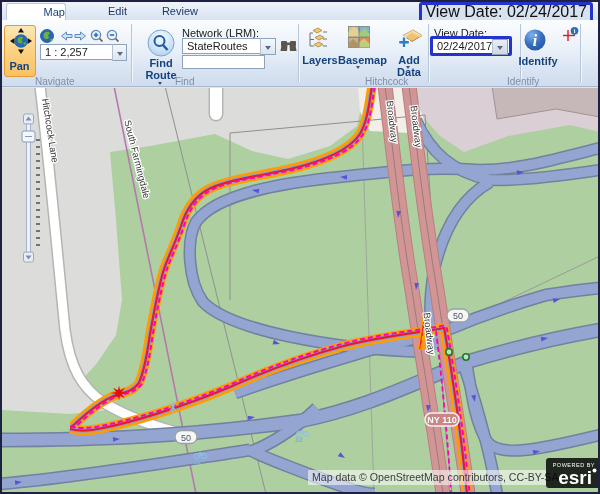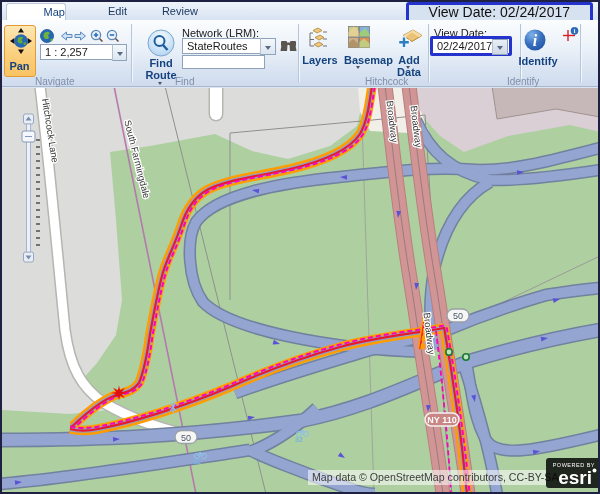--- a/index.html
+++ b/index.html
@@ -4,21 +4,21 @@
 <style>
   html,body{margin:0;padding:0;}
   body{width:600px;height:494px;overflow:hidden;font-family:"Liberation Sans",sans-serif;}
   #win{position:relative;width:596px;height:490px;border:2px solid #1e2142;background:#dce6f3;}
   
   #tabs{position:absolute;left:0;top:0;width:596px;height:18px;background:linear-gradient(#eef3fa,#d8e3f2);}
   .tab{position:absolute;top:1px;height:17px;font-size:11px;color:#1f3a60;text-align:right;line-height:17px;}
   #tab-map{left:4px;width:58px;background:#fff;border:1px solid #bcc8d9;border-bottom:none;border-radius:3px 3px 0 0;color:#14427e;}
   #tab-edit{left:70px;width:55px;}
   #tab-review{left:138px;width:58px;}
-  #vdcallout{position:absolute;right:5px;top:0px;height:13px;padding:1px 20px;border:3px solid #2433cb;border-radius:3px;font-size:14px;color:#101010;background:#d7e2f1;line-height:12px;}
+  #vdcallout{position:absolute;right:5px;top:0px;height:13px;padding:1px 3px;border:3px solid #2433cb;border-radius:3px;font-size:16px;color:#101010;background:#d7e2f1;line-height:12px;}
   
   #ribbon{position:absolute;left:0;top:18px;width:596px;height:66px;background:linear-gradient(#fbfdfe,#e9f0f8 45%,#d7e2f1 80%,#cfdcee);border-bottom:1px solid #a8b8cc;}
   .sep{position:absolute;top:4px;height:58px;width:1px;background:#b7c5d8;border-right:1px solid #f4f8fc;}
   .glabel{position:absolute;top:56px;font-size:10px;color:#7e8fab;color:#7e8fab;width:80px;}
   .btnlabel{position:absolute;font-size:11px;color:#14427e;text-align:center;font-weight:bold;}
   .caret{position:absolute;width:0;height:0;border-left:3px solid transparent;border-right:3px solid transparent;border-top:4px solid #46526b;}
   #panbtn{position:absolute;left:2px;top:5px;width:30px;height:50px;border:1px solid #e39b34;border-radius:3px;background:linear-gradient(#fde7b4,#fbd183 50%,#f9c363);}
   .field{position:absolute;background:#fff;border:1px solid #8ea2ba;font-size:11px;color:#1a1a1a;}
   .combobtn{position:absolute;background:linear-gradient(#f4f8fb,#dbe5f0);border:1px solid #8ea2ba;border-left:1px solid #b3c0d2;}
   .combobtn:after{content:"";position:absolute;left:50%;top:50%;margin-left:-3px;margin-top:-1px;border-left:3px solid transparent;border-right:3px solid transparent;border-top:4px solid #5a6a85;}
@@ -132,21 +132,21 @@
     <svg style="position:absolute;left:346px;top:6px" width="22" height="22" viewBox="0 0 22 22">
       <rect x="0.5" y="0.5" width="10" height="10" fill="#c3cf8a" stroke="#7a7a7a" stroke-width="0.8"></rect>
       <path d="M0.5 6 L6 0.5 L10.5 5 L10.5 10.5 L0.5 10.5 Z" fill="#e3d092"></path>
       <rect x="11.5" y="0.5" width="10" height="10" fill="#7fb3dd" stroke="#7a7a7a" stroke-width="0.8"></rect>
       <path d="M11.5 7 L17 2 L21.5 8 L21.5 10.5 L11.5 10.5 Z" fill="#9fcc7a"></path>
       <rect x="0.5" y="11.5" width="10" height="10" fill="#cfb084" stroke="#7a7a7a" stroke-width="0.8"></rect>
       <path d="M0.5 17 L5 13 L10.5 18 L10.5 21.5 L0.5 21.5 Z" fill="#b09468"></path>
       <rect x="11.5" y="11.5" width="10" height="10" fill="#e08c52" stroke="#7a7a7a" stroke-width="0.8"></rect>
       <path d="M11.5 16 L16 12.5 L21.5 17.5 L21.5 21.5 L11.5 21.5 Z" fill="#c2cc7e"></path>
     </svg>
-    <div class="btnlabel" style="left:336px;top:34px;width:61px">Basemap</div>
+    <div class="btnlabel" style="left:336px;top:34px;width:42px">Basemap</div>
     <div class="caret" style="left:354px;top:46px;border-top-width:3px;border-left-width:2.5px;border-right-width:2.5px"></div>
 
     <svg style="position:absolute;left:393px;top:7px" width="28" height="25" viewBox="0 0 28 25">
       <path d="M9 8.5 L19 3 L28 8.5 L18 14.5 Z" transform="translate(-1,0)" fill="#ecc277" stroke="#b58a3a" stroke-width="1"></path>
       <path d="M9 8.5 L19 3 L28 8.5 L25 10 L18 5.5 L12 9.5 Z" transform="translate(-1,0)" fill="#f6dba4"></path>
       <path d="M7.2 9.8 L10.8 9.8 L10.8 13.4 L14.4 13.4 L14.4 17 L10.8 17 L10.8 20.6 L7.2 20.6 L7.2 17 L3.6 17 L3.6 13.4 L7.2 13.4 Z" fill="#2e7fc2" stroke="#eef5fb" stroke-width="1.2"></path>
     </svg>
     <div class="btnlabel" style="left:384px;top:34px;width:46px">Add Data</div>
     <div class="caret" style="left:404px;top:46px;border-top-width:3px;border-left-width:2.5px;border-right-width:2.5px"></div>
 

